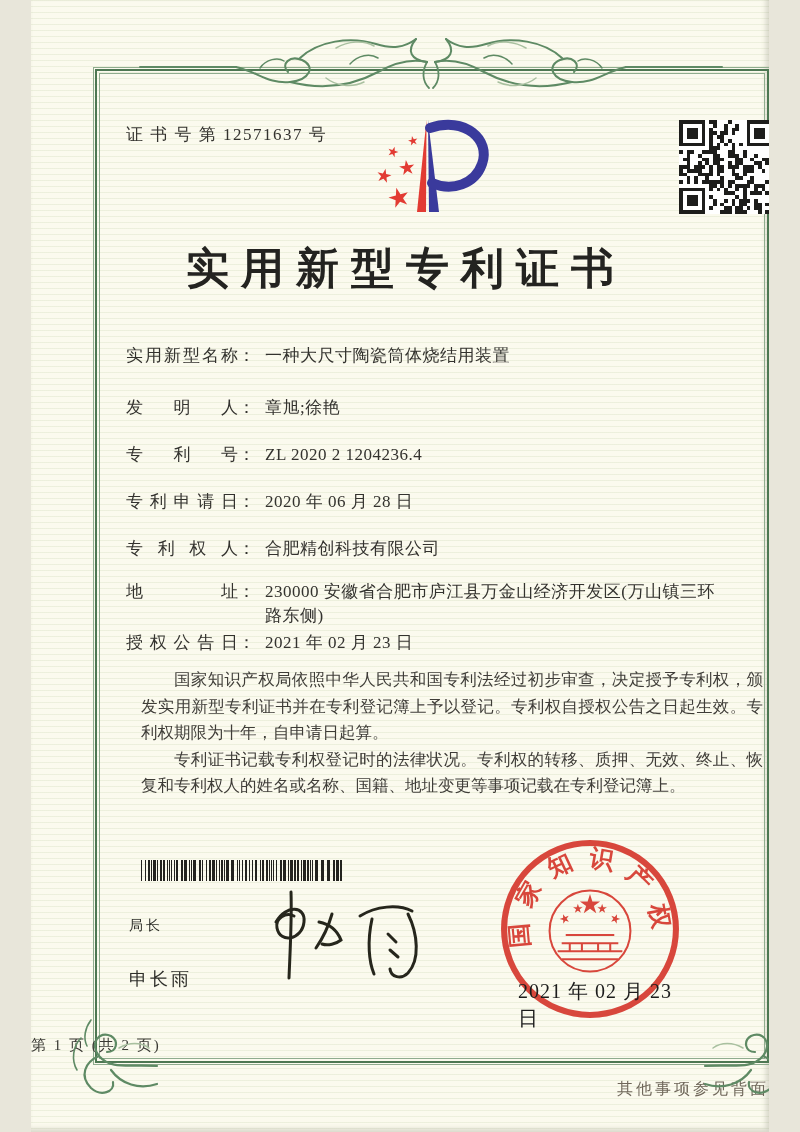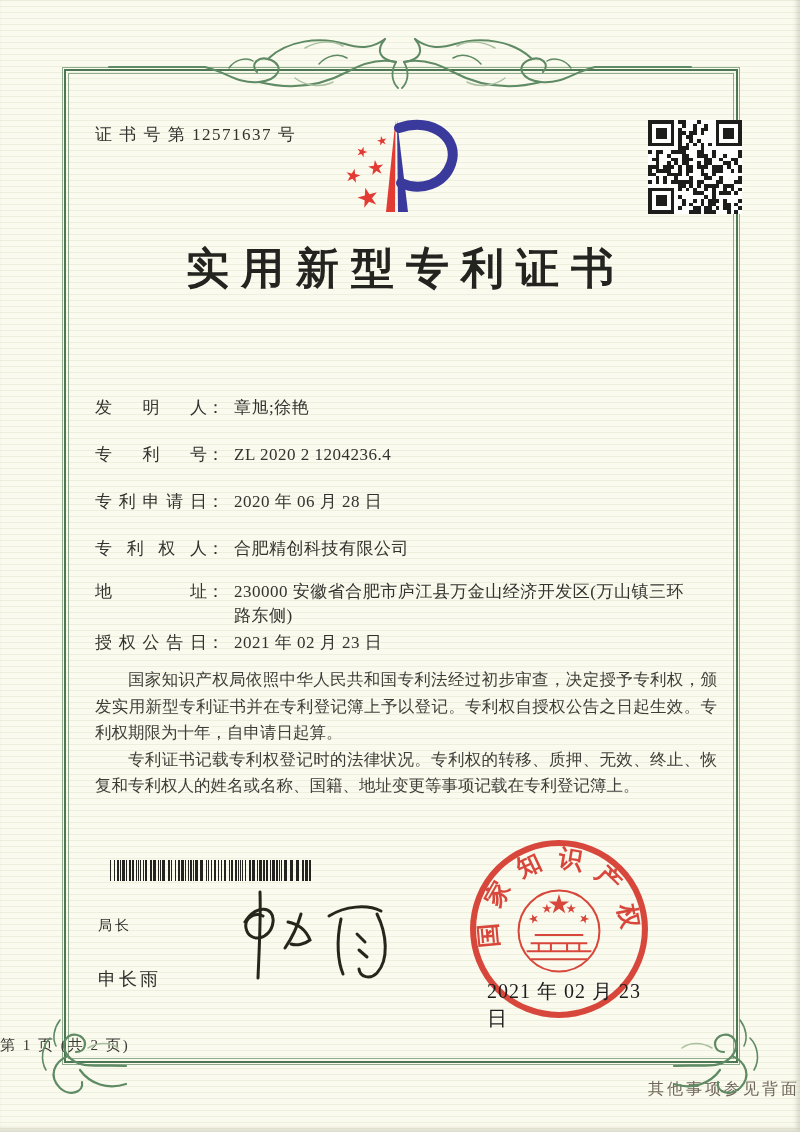--- a/index.html
+++ b/index.html
@@ -1,17 +1,17 @@
 <!DOCTYPE html>
 <html><head>
 <meta charset="utf-8">
 <style>
   html,body{margin:0;padding:0;background:#e8e6da;}
   .page{
-    position:relative;width:800px;height:1132px;margin:0 auto;overflow:hidden;
+    position:relative;width:738px;height:1132px;margin:0 auto;overflow:hidden;
     background:
       repeating-linear-gradient(180deg, rgba(186,203,158,0.22) 0px, rgba(186,203,158,0.22) 1px, rgba(0,0,0,0) 1px, rgba(0,0,0,0) 6px),
       #fbfaee;
     font-family:"Liberation Serif","DejaVu Serif",serif;
     color:#2b2b28;
     box-shadow: inset -3px -3px 5px rgba(110,110,95,0.25);
   }
   .abs{position:absolute;}
   
   .border-outer{left:62px;top:67px;width:676px;height:996px;border:1px solid #8fac8e;}
@@ -19,21 +19,21 @@
   .border-in{position:absolute;inset:2px;border:1px solid #8fac8e;}
   .cert-no{left:95px;top:123px;font-size:17px;letter-spacing:1.5px;color:#33322e;}
   .title{left:0;right:0;top:240px;text-align:center;font-size:43px;font-weight:600;letter-spacing:12px;color:#232320;margin-left:12px;}
   .field-row{left:95px;width:625px;font-size:17px;color:#33322e;line-height:24px;}
   .flabel{display:inline-block;width:112px;text-align:justify;text-align-last:justify;vertical-align:top;}
   .fcolon{display:inline-block;margin-right:10px;vertical-align:top;}
   .fvalue{display:inline-block;vertical-align:top;letter-spacing:0.5px;}
   .fvalue.addr{width:450px;}
   .pair2{position:absolute;left:375px;top:0;}
   .pair2 .flabel2{letter-spacing:3px;margin-right:2px;}
-  .legal{left:95px;top:667px;width:622px;font-size:16.5px;line-height:26.5px;color:#3f3d38;text-align:justify;}
+  .legal{left:110px;top:667px;width:622px;font-size:16.5px;line-height:26.5px;color:#3f3d38;text-align:justify;}
   .legal p{margin:0;text-indent:2em;}
   .issuer-role{left:98px;top:917px;font-size:14px;letter-spacing:3px;font-family:"Liberation Sans","DejaVu Sans",sans-serif;color:#2e2e2a;}
   .issuer-name{left:98px;top:949px;font-size:18px;letter-spacing:3px;font-family:"Liberation Sans","DejaVu Sans",sans-serif;color:#2e2e2a;margin-top:18px;}
   .seal-date{left:487px;top:978px;width:170px;font-size:20px;color:#1c1c1c;letter-spacing:1px;z-index:6;}
   .page-info{left:0;right:0;top:1036px;text-align:left;font-size:15px;letter-spacing:2px;color:#3a3934;}
   .back-note{left:0;right:0;top:1079px;text-align:right;font-size:16px;letter-spacing:3px;color:#6f675a;}
   .mirror{transform:scaleX(-1);}
   .z2{z-index:2;}
 </style>
 </head>
@@ -319,20 +319,23 @@
         <rect x="13" y="24" width="1" height="1" fill="#1d1d1b"></rect>
         <rect x="15" y="24" width="1" height="1" fill="#1d1d1b"></rect>
         <rect x="16" y="24" width="1" height="1" fill="#1d1d1b"></rect>
         <rect x="17" y="24" width="1" height="1" fill="#1d1d1b"></rect>
         <rect x="21" y="24" width="1" height="1" fill="#1d1d1b"></rect>
         <rect x="23" y="24" width="1" height="1" fill="#1d1d1b"></rect>
       </svg></div>
 
   <div class="abs title z2">实用新型专利证书</div>
 
+  <div class="abs field-row z2" style="top:344px;">
+    <span class="flabel">实用新型名称</span><span class="fcolon">：</span><span class="fvalue">一种大尺寸陶瓷筒体烧结用装置</span>
+  </div>
   <div class="abs field-row z2" style="top:396px;">
     <span class="flabel">发明人</span><span class="fcolon">：</span><span class="fvalue">章旭;徐艳</span>
   </div>
   <div class="abs field-row z2" style="top:443px;">
     <span class="flabel">专利号</span><span class="fcolon">：</span><span class="fvalue">ZL 2020 2 1204236.4</span>
   </div>
   <div class="abs field-row z2" style="top:490px;">
     <span class="flabel">专利申请日</span><span class="fcolon">：</span><span class="fvalue">2020 年 06 月 28 日</span>
   </div>
   <div class="abs field-row z2" style="top:537px;">

